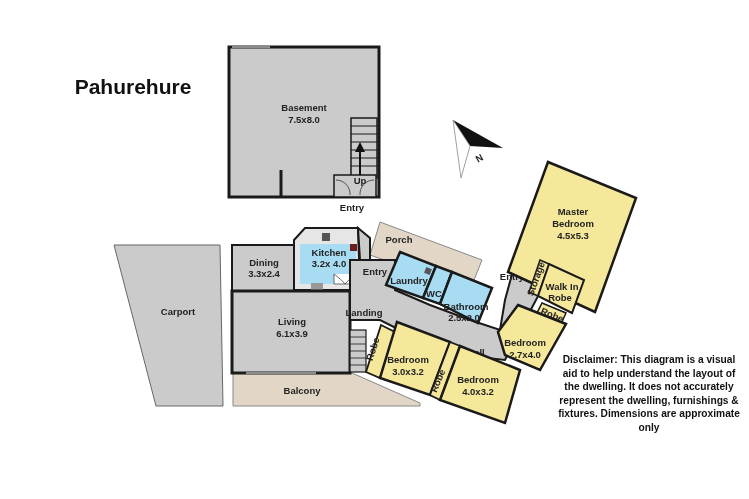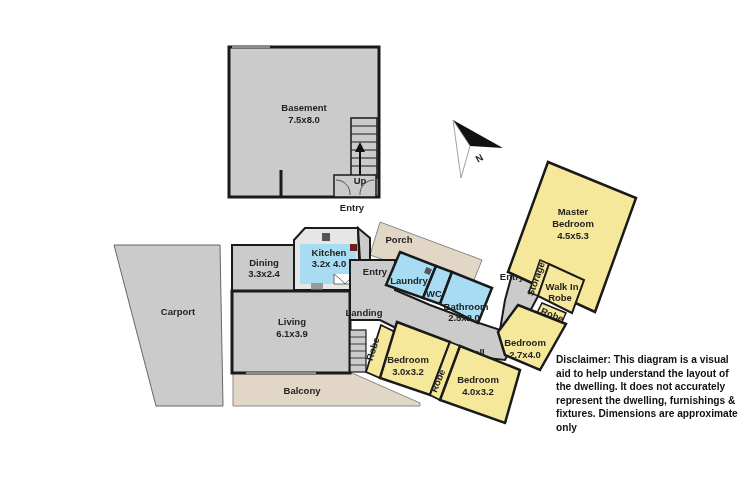--- a/index.html
+++ b/index.html
@@ -1,25 +1,26 @@
 <!DOCTYPE html>
 <html><head>
   <meta charset="utf-8">
   <style>
     html, body { margin:0; padding:0; background:#ffffff; }
     body { width:749px; height:499px; position:relative; overflow:hidden; font-family:"Liberation Sans", sans-serif; }
     .title { position:absolute; left:38px; top:74px; width:190px; text-align:center; font-weight:bold; font-size:21px; line-height:26px; color:#111; }
     svg { position:absolute; left:0; top:0; }
     .lbl { font-family:"Liberation Sans", sans-serif; font-weight:bold; font-size:9.5px; fill:#222; text-anchor:middle; }
-    .disc { position:absolute; left:556px; top:353px; width:186px; text-align:left; font-weight:bold; font-size:10.2px; line-height:13.5px; color:#111; }
+    .disc { position:absolute; left:556px; top:353px; width:186px; text-align:center; font-weight:bold; font-size:10.2px; line-height:13.5px; color:#111; }
   </style>
 </head>
 <body>
 
 <div class="title">
+  <div>Pahurehure</div>
 </div>
 
 <svg width="749" height="499" viewBox="0 0 749 499">
 
   <g>
     <rect x="229" y="47" width="150" height="150" fill="#cbcbcb" stroke="#1a1a1a" stroke-width="3"></rect>
     <rect x="351" y="118" width="26" height="60" fill="#cbcbcb" stroke="#1a1a1a" stroke-width="1.5"></rect>
     <g stroke="#1a1a1a" stroke-width="1">
       <line x1="351" y1="126" x2="377" y2="126"></line>
         <line x1="351" y1="134" x2="377" y2="134"></line>

